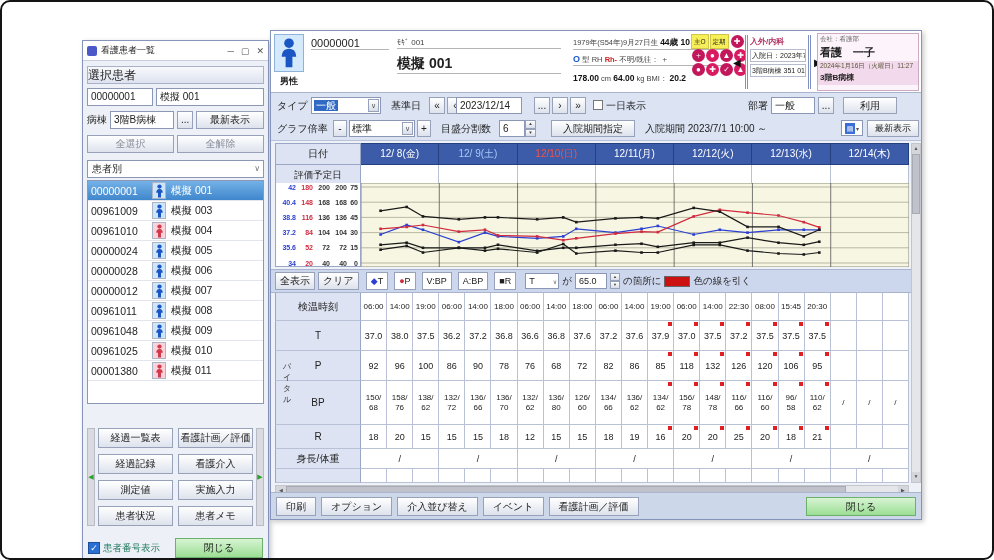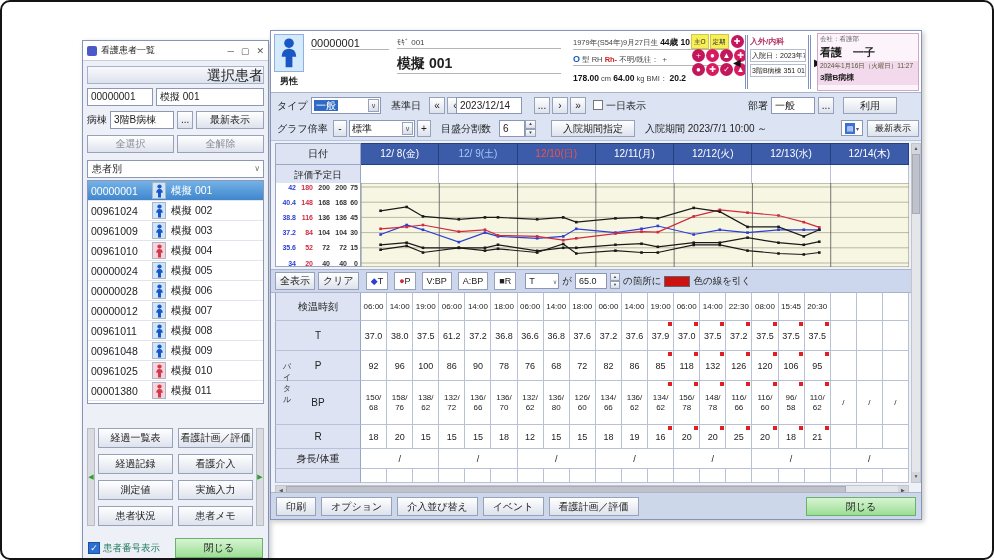--- a/index.html
+++ b/index.html
@@ -5,21 +5,21 @@
   html,body{margin:0;padding:0;background:#fff}
   .stage{position:relative;width:994px;height:560px;background:#fff;border:2px solid #141414;border-radius:10px;overflow:hidden;font-family:"Liberation Sans",sans-serif;color:#222;box-sizing:border-box}
   *{box-sizing:border-box}
   .win{position:absolute;background:#eef0f7;border:1px solid #8694bb;box-shadow:2px 2px 5px rgba(0,0,0,.22)}
   
   .lw{left:80px;top:38px;width:187px;height:524px}
   .lw-title{height:20px;display:flex;align-items:center;background:#fff;border-bottom:1px solid #c8cedd;padding:0 4px;font-size:9px}
   .appico{width:10px;height:10px;background:#4a58c8;border-radius:2px;margin-right:4px;flex:none}
   .winbtns{margin-left:auto;display:flex;gap:7px;color:#555;font-size:9px}
   .winbtns span{cursor:pointer}
-  .lw-selhdr{margin:5px 4px 0;height:18px;background:linear-gradient(#f8f9fc,#dde2ee);border:1px solid #a8b1c8;text-align:right;font-size:14px;line-height:17px}
+  .lw-selhdr{margin:5px 4px 0;height:18px;background:linear-gradient(#f8f9fc,#dde2ee);border:1px solid #a8b1c8;text-align:left;font-size:12px;line-height:17px}
   .fieldbox{background:#fff;border:1px solid #8b97b5;height:18px;font-size:10px;line-height:16px;padding:0 3px;overflow:hidden;white-space:nowrap}
   .lw-idrow{display:flex;gap:3px;margin:4px 4px 0}
   .lw-idrow .f1{width:66px}.lw-idrow .f2{flex:1}
   .lw-wardrow{display:flex;align-items:center;gap:3px;margin:5px 4px 0;font-size:10px}
   .btn{background:linear-gradient(#ffffff,#dde2ec);border:1px solid #97a1ba;font-size:10px;text-align:center;cursor:pointer;color:#222}
   .bsm{height:18px;line-height:16px;padding:0 3px}
   .lw-selrow{display:flex;gap:3px;margin:6px 4px 0}
   .lw-selrow .btn{flex:1;height:18px;line-height:16px;color:#8a8f9c}
   .combo{position:relative;background:#fff;border:1px solid #8b97b5;height:18px;font-size:10px;line-height:16px;padding:0 14px 0 4px;margin:7px 4px 0}
   .combo .dd{position:absolute;right:3px;top:2px;color:#777;font-size:8px;line-height:12px}
@@ -152,30 +152,20 @@
     <div class="plist" id="patient-list">
         <div class="plist-row sel">
           <span class="pid">00000001</span>
           <span class="gicon m">
             <svg width="9" height="14" viewBox="0 0 10 15">
               <circle cx="5" cy="2.6" r="2.4" fill="#1a56c4"></circle>
               <path d="M5 5.4c-2.5 0-3.6 1.8-3.6 4h1.9v5.2h3.4V9.4h1.9c0-2.2-1.1-4-3.6-4z" fill="#1a56c4"></path>
             </svg>
           </span>
           <span class="pname">模擬 001</span>
-        </div>
-        <div class="plist-row">
-          <span class="pid">00961024</span>
-          <span class="gicon m">
-            <svg width="9" height="14" viewBox="0 0 10 15">
-              <circle cx="5" cy="2.6" r="2.4" fill="#1a56c4"></circle>
-              <path d="M5 5.4c-2.5 0-3.6 1.8-3.6 4h1.9v5.2h3.4V9.4h1.9c0-2.2-1.1-4-3.6-4z" fill="#1a56c4"></path>
-            </svg>
-          </span>
-          <span class="pname">模擬 002</span>
         </div>
         <div class="plist-row">
           <span class="pid">00961009</span>
           <span class="gicon m">
             <svg width="9" height="14" viewBox="0 0 10 15">
               <circle cx="5" cy="2.6" r="2.4" fill="#1a56c4"></circle>
               <path d="M5 5.4c-2.5 0-3.6 1.8-3.6 4h1.9v5.2h3.4V9.4h1.9c0-2.2-1.1-4-3.6-4z" fill="#1a56c4"></path>
             </svg>
           </span>
           <span class="pname">模擬 003</span>
@@ -607,21 +597,21 @@
         <div class="tc tm">08:00</div>
         <div class="tc tm">15:45</div>
         <div class="tc tm">20:30</div>
         <div class="tc tm"></div>
         <div class="tc tm"></div>
         <div class="tc tm"></div>
         <div class="tc lab">T</div>
         <div class="tc val">37.0</div>
         <div class="tc val">38.0</div>
         <div class="tc val">37.5</div>
-        <div class="tc val">61.2</div>
+        <div class="tc val">36.2</div>
         <div class="tc val">37.2</div>
         <div class="tc val">36.8</div>
         <div class="tc val">36.6</div>
         <div class="tc val">36.8</div>
         <div class="tc val">37.6</div>
         <div class="tc val">37.2</div>
         <div class="tc val">37.6</div>
         <div class="tc val marked">37.9</div>
         <div class="tc val marked">37.0</div>
         <div class="tc val marked">37.5</div>

